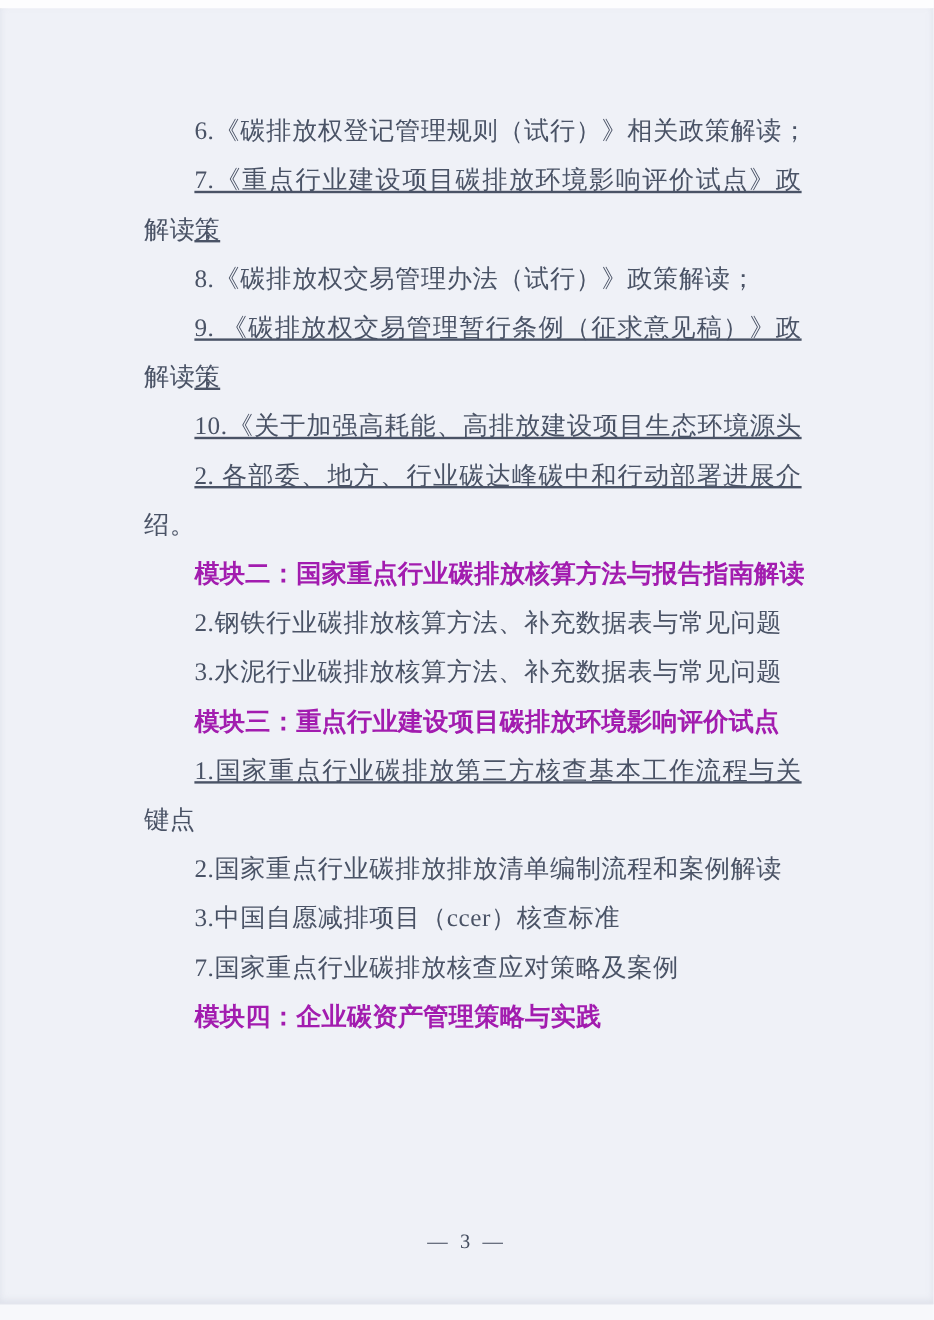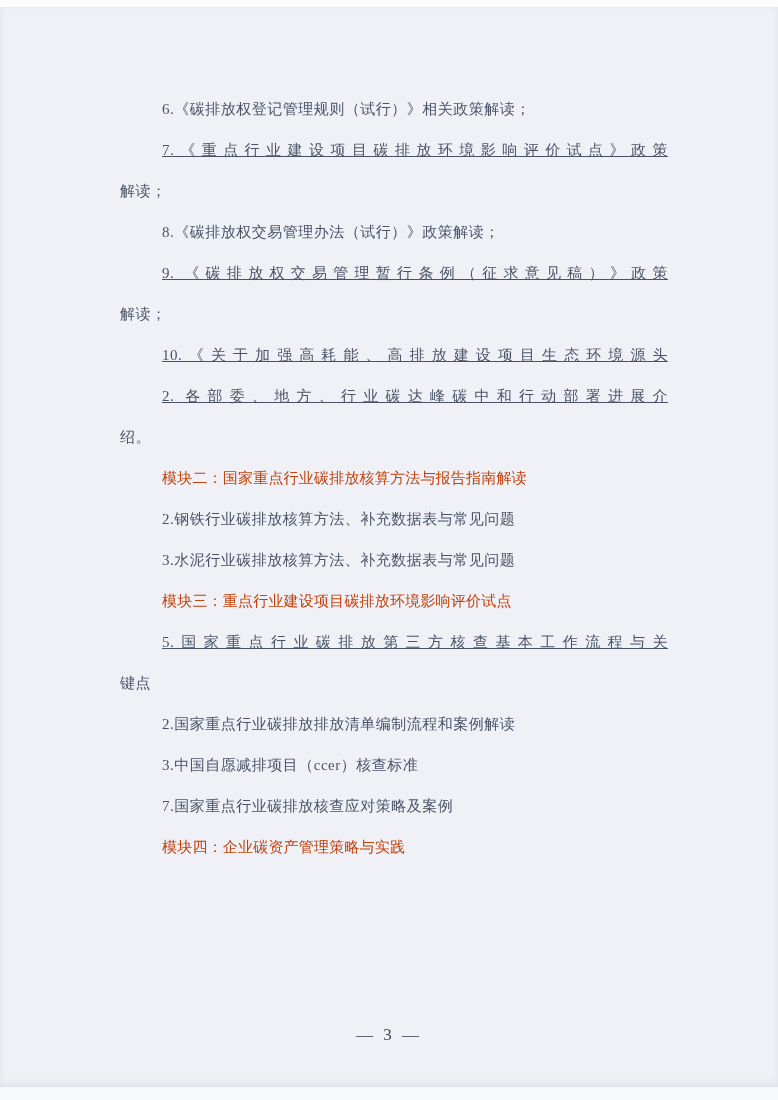--- a/index.html
+++ b/index.html
@@ -38,35 +38,35 @@
     border-top: 1px solid #dfe2ea;
   }
   .content {
     position: absolute;
     left: 120px; top: 82px;
     width: 548px;
   }
   .line {
     height: 41px;
     line-height: 41px;
-    font-size: 15px;
+    font-size: 21px;
     color: #4a5366;
     white-space: nowrap;
     letter-spacing: 0.5px;
   }
   .line.fill {
     white-space: normal;
     text-align: justify;
     text-align-last: justify;
     text-decoration: underline;
   }
   .line.indent { padding-left: 42px; }
   .line.bold {
-    font-weight: normal;
-    color: #c2410c;
+    font-weight: bold;
+    color: #a21caf;
     letter-spacing: 0.2px;
   }
   .footer {
     position: absolute;
     left: 0; top: 1018px;
     width: 778px;
     text-align: center;
     font-size: 17px;
     color: #434c5e;
     letter-spacing: 3px;
@@ -85,21 +85,21 @@
         <div class="line indent">8.《碳排放权交易管理办法（试行）》政策解读；</div>
         <div class="line indent fill">9. 《碳排放权交易管理暂行条例（征求意见稿）》政策</div>
         <div class="line">解读；</div>
         <div class="line indent fill">10.《关于加强高耗能、高排放建设项目生态环境源头</div>
         <div class="line indent fill">2. 各部委、地方、行业碳达峰碳中和行动部署进展介</div>
         <div class="line">绍。</div>
         <div class="line indent bold">模块二：国家重点行业碳排放核算方法与报告指南解读</div>
         <div class="line indent">2.钢铁行业碳排放核算方法、补充数据表与常见问题</div>
         <div class="line indent">3.水泥行业碳排放核算方法、补充数据表与常见问题</div>
         <div class="line indent bold">模块三：重点行业建设项目碳排放环境影响评价试点</div>
-        <div class="line indent fill">5.国家重点行业碳排放第三方核查基本工作流程与关</div>
+        <div class="line indent fill">1.国家重点行业碳排放第三方核查基本工作流程与关</div>
         <div class="line">键点</div>
         <div class="line indent">2.国家重点行业碳排放排放清单编制流程和案例解读</div>
         <div class="line indent">3.中国自愿减排项目（ccer）核查标准</div>
         <div class="line indent">7.国家重点行业碳排放核查应对策略及案例</div>
         <div class="line indent bold">模块四：企业碳资产管理策略与实践</div>
       </div>
     <div class="footer">
       <span>— 3 —</span>
     </div>
   </div>

